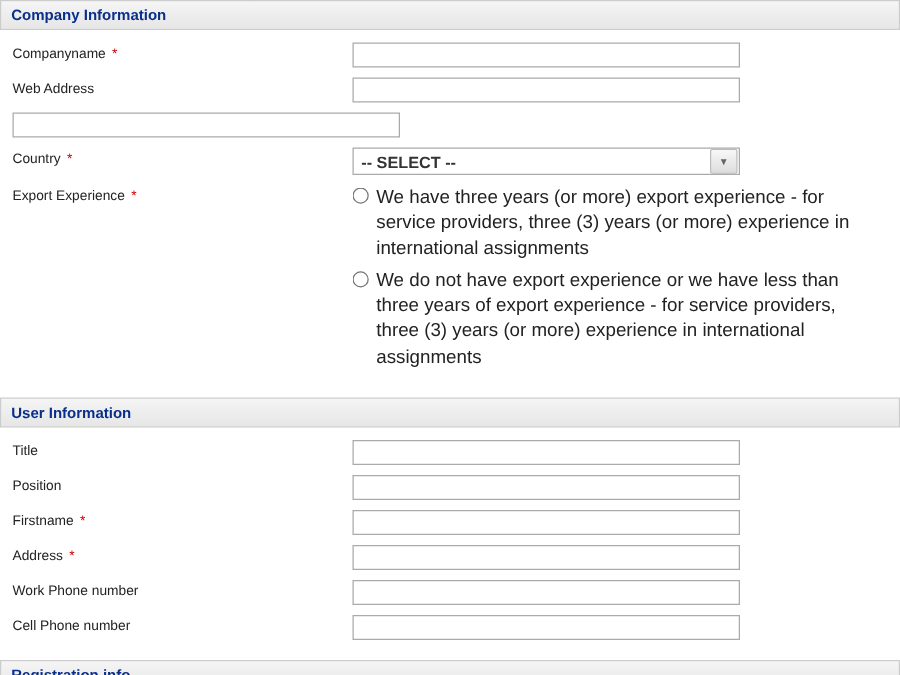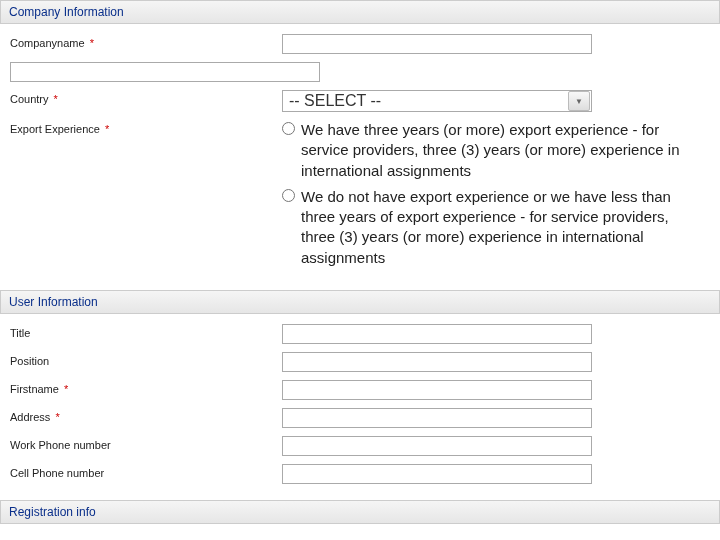--- a/index.html
+++ b/index.html
@@ -8,21 +8,21 @@
     font-size: 11px;
     background: #fff;
     width: 720px;
     color: #222;
   }
   .section { margin-bottom: 6px; }
   .section-header {
     background: linear-gradient(#f5f5f5, #e6e6e6);
     border: 1px solid #ccc;
     color: #0a2f8a;
-    font-weight: normal;
+    font-weight: bold;
     font-size: 12px;
     padding: 4px 8px;
   }
   .form-body {
     padding: 6px 0;
   }
   .form-row {
     display: flex;
     align-items: flex-start;
     padding: 4px 10px;
@@ -49,21 +49,22 @@
     align-items: center;
     width: 310px;
     border: 1px solid #aaa;
     height: 22px;
     background: #fff;
   }
   .select-value {
     flex: 1;
     padding: 2px 6px;
     color: #333;
-    font-size: 16px;
+    font-size: 13px;
+    font-weight: bold;
   }
   .select-btn {
     width: 22px;
     height: 20px;
     margin: 1px;
     border: 1px solid #bbb;
     border-radius: 2px;
     background: linear-gradient(#f8f8f8,#ddd);
     display: inline-flex;
     align-items: center;
@@ -97,20 +98,28 @@
     <div class="form-row">
       <div class="form-label">
         <span>Companyname</span>
         <span class="req">*</span>
       </div>
       <div class="form-control-cell">
         <input type="text" class="text-input" style="">
       </div>
     </div>
 
+    <div class="form-row">
+      <div class="form-label">
+        <span>Web Address</span>
+      </div>
+      <div class="form-control-cell">
+        <input type="text" class="text-input" style="">
+      </div>
+    </div>
 
     <div class="form-row">
       <div class="form-control-cell">
         <input type="text" class="text-input" style="">
       </div>
     </div>
 
 
     <div class="form-row">
       <div class="form-label">

